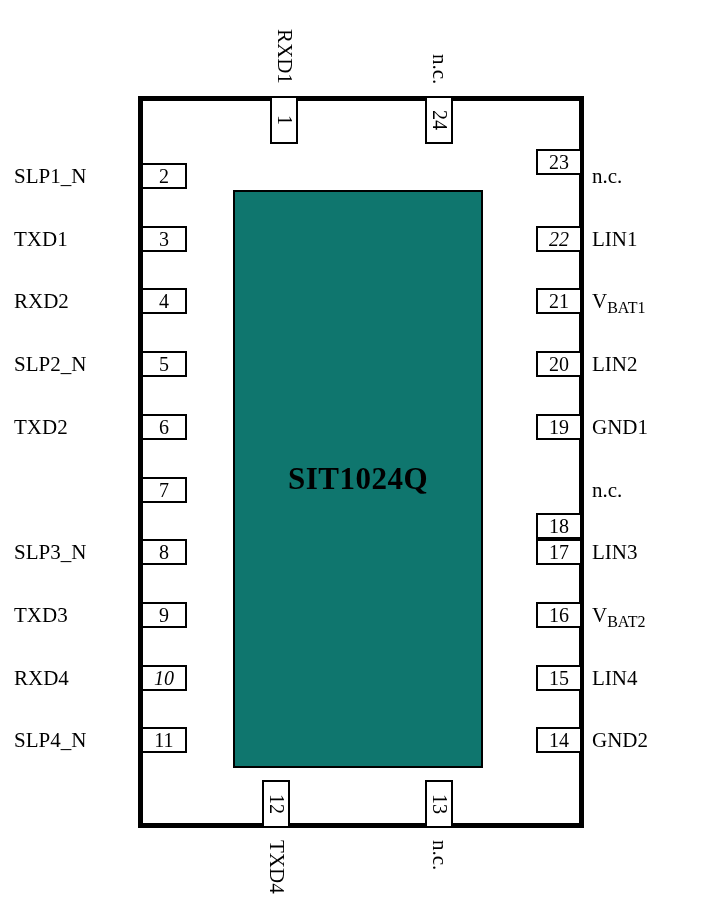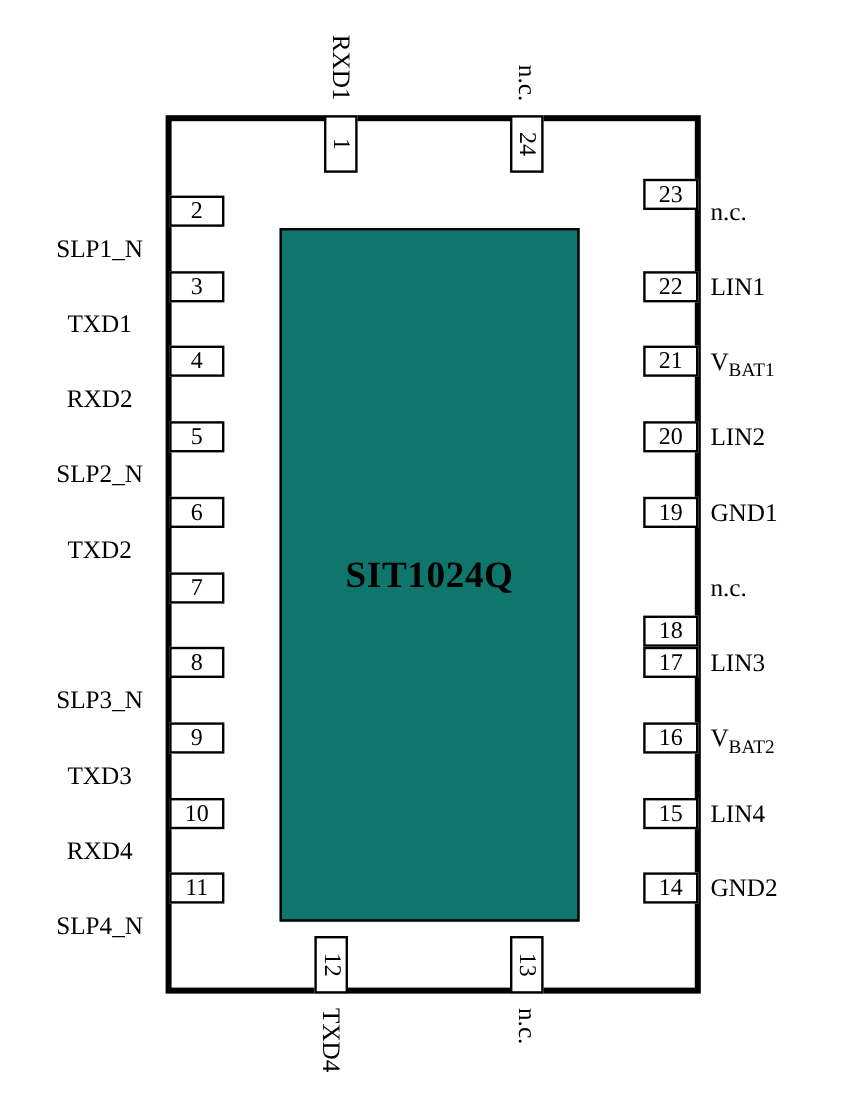--- a/index.html
+++ b/index.html
@@ -47,21 +47,21 @@
   .pin-box.h { width: 46px; height: 26px; }
   .pin-box.v { width: 28px; height: 48px; }
   .pin-box.v .pin-num { writing-mode: vertical-rl; }
 
   .side-label {
     position: absolute;
     height: 26px; line-height: 26px;
     font-size: 21px;
     white-space: nowrap;
   }
-  .side-label.left  { left: 26px;  width: 114px; text-align: center; margin-top: 31px; }
+  .side-label.left  { left: 14px;  width: 114px; text-align: left; }
   .side-label.right { left: 592px; width: 112px; text-align: left; }
 
   .v-label {
     position: absolute;
     width: 28px; height: 84px;
     display: flex; justify-content: center;
     font-size: 21px;
   }
   .v-label .v-text { writing-mode: vertical-rl; white-space: nowrap; }
   .v-label.vtop    { align-items: flex-end; }
@@ -101,33 +101,33 @@
       <span class="pin-num">7</span>
     </div>
     <div class="pin-box h" style="left: 141px; top: 539px;">
       <span class="pin-num">8</span>
     </div>
     <div class="side-label left" style="top: 539px;">SLP3_N</div>
     <div class="pin-box h" style="left: 141px; top: 602px;">
       <span class="pin-num">9</span>
     </div>
     <div class="side-label left" style="top: 602px;">TXD3</div>
-    <div class="pin-box h" style="left: 141px; top: 665px;">
+    <div class="pin-box h" style="left: 141px; top: 665px; font-style: italic;">
       <span class="pin-num">10</span>
     </div>
     <div class="side-label left" style="top: 665px;">RXD4</div>
     <div class="pin-box h" style="left: 141px; top: 727px;">
       <span class="pin-num">11</span>
     </div>
     <div class="side-label left" style="top: 727px;">SLP4_N</div>
     <div class="pin-box h" style="left: 536px; top: 149px;">
       <span class="pin-num">23</span>
     </div>
     <div class="side-label right" style="top: 163px;">n.c.</div>
-    <div class="pin-box h" style="left: 536px; top: 226px;">
+    <div class="pin-box h" style="left: 536px; top: 226px; font-style: italic;">
       <span class="pin-num">22</span>
     </div>
     <div class="side-label right" style="top: 226px;">LIN1</div>
     <div class="pin-box h" style="left: 536px; top: 288px;">
       <span class="pin-num">21</span>
     </div>
     <div class="side-label right" style="top: 288px;">V<sub>BAT1</sub></div>
     <div class="pin-box h" style="left: 536px; top: 351px; justify-content: center;">
       <span class="pin-num">20</span>
     </div>

